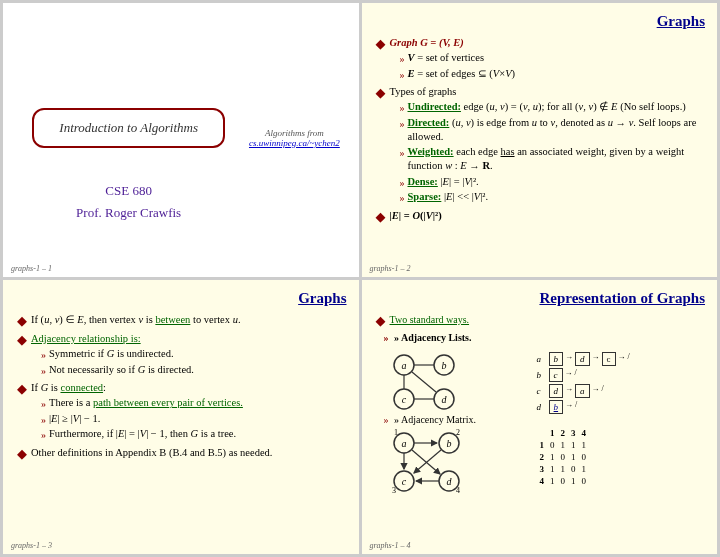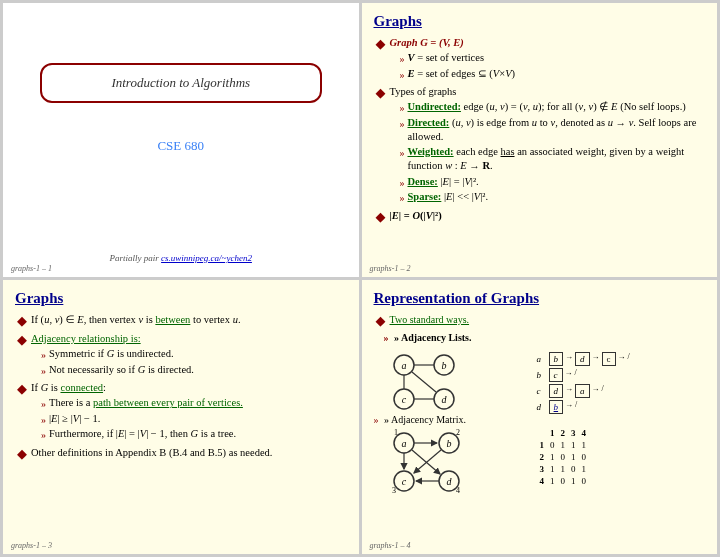--- a/index.html
+++ b/index.html
@@ -18,21 +18,21 @@
       background: #fffde7;
       overflow: hidden;
       position: relative;
       padding: 10px 12px 8px 12px;
       font-size: 11px;
     }
     
     .panel-1 {
       background: white;
       display: flex;
-      flex-direction: column;
+      flex-direction: row;
       align-items: center;
       justify-content: space-between;
     }
     .title-box {
       border: 2px solid #8b0000;
       border-radius: 12px;
       padding: 10px 20px;
       text-align: center;
       margin-top: 30px;
       width: 85%;
@@ -45,21 +45,21 @@
     .title-main {
       font-size: 18px;
       font-weight: bold;
       color: #8b0000;
       font-style: italic;
     }
     .title-sub {
       text-align: center;
       margin-top: 32px;
       font-size: 13px;
-      color: #3b82f6;
+      color: #4c1d95;
       line-height: 1.7;
     }
     .partial-credit {
       font-size: 9px;
       color: #555;
       text-align: center;
       margin-bottom: 6px;
       font-style: italic;
     }
     .partial-credit a {
@@ -70,21 +70,21 @@
     .slide-num {
       position: absolute;
       bottom: 4px;
       left: 8px;
       font-size: 8px;
       color: #666;
       font-style: italic;
     }
     
     .panel-title {
-      text-align: left;
+      text-align: right;
       font-size: 15px;
       font-weight: bold;
       text-decoration: underline;
       color: #00008b;
       margin-bottom: 6px;
     }
     .bullet-list {
       list-style: none;
       padding-left: 2px;
     }
@@ -159,24 +159,25 @@
 </head>
 <body>
 
 <div class="panel panel-1">
   <div style="width:100%; display:flex; flex-direction:column; align-items:center; margin-top:20px;">
     <div class="title-box">
       <div class="title-intro">Introduction to Algorithms</div>
     </div>
     <div class="title-sub">
       <div>CSE 680</div>
+      <div>Prof. Roger Crawfis</div>
     </div>
   </div>
   <div class="partial-credit">
-    <span>Partially pair </span><a href="#">cs.uwinnipeg.ca/~ychen2</a>
+    <span>Algorithms from </span><a href="#">cs.uwinnipeg.ca/~ychen2</a>
   </div>
   <div class="slide-num">graphs-1 – 1</div>
 </div>
 
 <div class="panel panel-2">
   <div class="panel-title">Graphs</div>
   <ul class="bullet-list">
 
     <li>
       <span class="bullet-diamond">◆</span>
@@ -321,21 +322,21 @@
         <text x="30" y="56" text-anchor="middle" font-size="10" font-style="italic">c</text>
         <circle cx="70" cy="52" r="10" fill="#fffde7" stroke="#333" stroke-width="1.5"></circle>
         <text x="70" y="56" text-anchor="middle" font-size="10" font-style="italic">d</text>
 
         <line x1="40" y1="18" x2="60" y2="18" stroke="#333" stroke-width="1.2"></line>
         <line x1="30" y1="28" x2="30" y2="42" stroke="#333" stroke-width="1.2"></line>
         <line x1="40" y1="52" x2="60" y2="52" stroke="#333" stroke-width="1.2"></line>
         <line x1="38" y1="25" x2="62" y2="45" stroke="#333" stroke-width="1.2"></line>
       </svg>
 
-      <div style="margin-top:2px;">
+      <div style="margin-left:10px; margin-top:2px;">
         <span class="arrow-bullet" style="color:#8b0000;">»</span>
         <span style="margin-left:3px;">» Adjacency Matrix.</span>
       </div>
 
       <svg width="110" height="70" viewBox="0 0 110 70" class="graph-svg">
 
         <circle cx="30" cy="18" r="10" fill="#fffde7" stroke="#333" stroke-width="1.5"></circle>
         <text x="30" y="22" text-anchor="middle" font-size="10" font-style="italic">a</text>
         <text x="20" y="10" font-size="8">1</text>
         <circle cx="75" cy="18" r="10" fill="#fffde7" stroke="#333" stroke-width="1.5"></circle>

